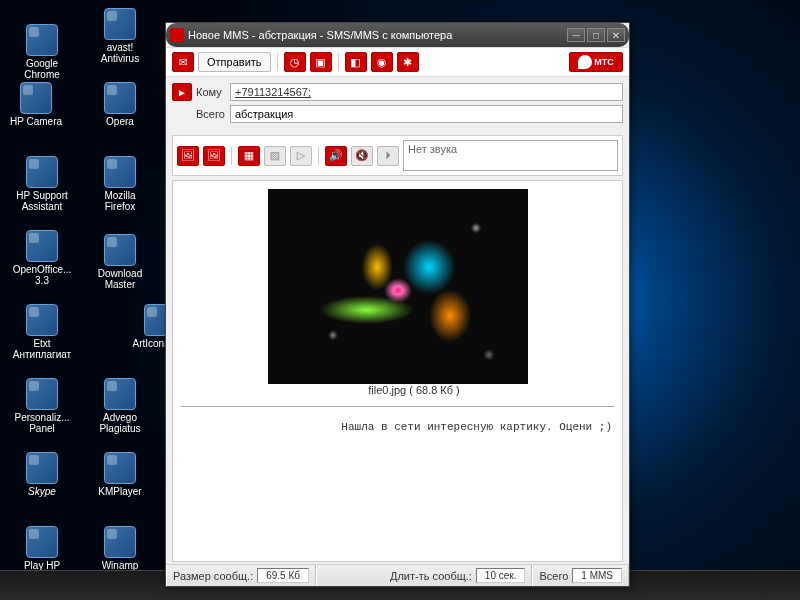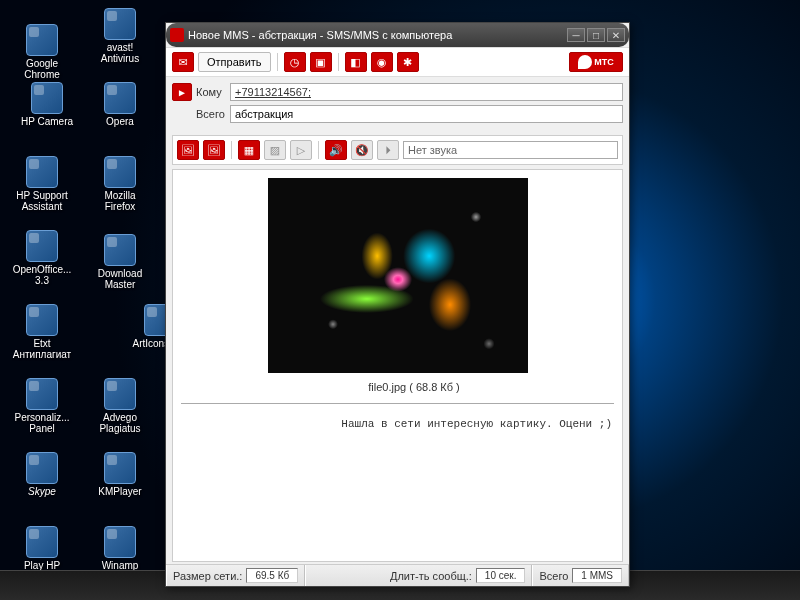--- a/index.html
+++ b/index.html
@@ -28,55 +28,55 @@
 .mts { margin-left:auto; width:54px; height:20px; background:#c00; border:1px solid #a00; border-radius:2px; display:flex; align-items:center; justify-content:center; }
 .mts span:first-child { width:14px; height:14px; background:#fff; border-radius:50% 50% 50% 0; margin-right:2px; }
 .mts span:last-child { color:#fff; font-weight:bold; font-size:9px; }
 .fields { padding:6px; background:#f0f0f0; }
 .frow { display:flex; align-items:center; margin-bottom:4px; }
 .frow .ico2 { width:20px; height:18px; background:#c00; border:1px solid #a00; border-radius:2px; margin-right:4px; display:flex; align-items:center; justify-content:center; color:#fff; font-size:10px; }
 .frow .lbl { width:34px; font-size:11px; color:#333; }
 .frow input { flex:1; height:18px; border:1px solid #aaa; padding:0 4px; font-size:11px; background:#fff; }
 .phone { text-decoration:underline; color:#333; }
 .media-toolbar { background:#fff; border:1px solid #ccc; margin:2px 6px; padding:4px; display:flex; align-items:center; gap:4px; }
-.audio-field { flex:1; height:18px; border:1px solid #aaa; background:#fff; padding:2px 4px; font-size:11px; color:#666; }
+.audio-field { flex:1; height:31px; border:1px solid #aaa; background:#fff; padding:2px 4px; font-size:11px; color:#666; }
 .content { flex:1; background:#fff; border:1px solid #ccc; margin:2px 6px; padding:8px; display:flex; flex-direction:column; align-items:center; overflow:auto; }
 .img-preview { width:260px; height:195px;
   background:radial-gradient(ellipse 30% 35% at 50% 52%, #ff1493 0%, #ff69b4 6%, transparent 18%),
              radial-gradient(ellipse 20% 40% at 42% 40%, #ffbf00 0%, transparent 30%),
              radial-gradient(ellipse 45% 18% at 38% 62%, #8aff3a 0%, transparent 40%),
              radial-gradient(ellipse 25% 35% at 62% 40%, #00d4ff 0%, transparent 40%),
              radial-gradient(ellipse 18% 30% at 70% 65%, #ff8c00 0%, transparent 45%),
              #0a0a0a;
   border:none; position:relative; overflow:hidden; }
 .img-preview::after { content:''; position:absolute; inset:0;
   background:radial-gradient(circle at 80% 20%, rgba(255,255,255,.6) 0%, transparent 2%),
              radial-gradient(circle at 25% 75%, rgba(255,255,255,.5) 0%, transparent 2%),
              radial-gradient(circle at 85% 85%, rgba(255,255,255,.4) 0%, transparent 2%); }
-.img-label { margin-top:8px; font-size:11px; color:#333;padding-left:33px; }
+.img-label { font-size:11px; color:#333;padding-left:33px; }
 .divider { width:100%; height:1px; background:#aaa; margin:10px 0; }
 .msg-text { width:100%; font-size:11px; color:#333; text-align:right; padding:4px 2px;font-family:Liberation Mono, monospace; }
 .status { height:22px; background:linear-gradient(#f0f0f0,#e0e0e0); border-top:1px solid #ccc; display:flex; align-items:stretch; font-size:10px; }
 .spane { border-right:1px solid #c0c0c0; border-left:1px solid #fff; padding:0 6px; display:flex; align-items:center; color:#333; }
 .sval { background:#fff; border:1px inset #ccc; padding:1px 8px; margin-left:4px; font-size:10px; min-width:44px; text-align:right; }
 </style>
 </head>
 <body>
 
 <div class="desk">
   <div id="desktop-icons">
       <div class="dicon" style="left: 12px; top: 24px;">
         <div class="ico"></div>
         <span>Google Chrome</span>
       </div>
       <div class="dicon" style="left: 90px; top: 8px;">
         <div class="ico"></div>
         <span>avast! Antivirus</span>
       </div>
-      <div class="dicon" style="left: 17px; top: 82px;">
+      <div class="dicon" style="left: 6px; top: 82px;">
         <div class="ico"></div>
         <span>HP Camera</span>
       </div>
       <div class="dicon" style="left: 90px; top: 82px;">
         <div class="ico"></div>
         <span>Opera</span>
       </div>
       <div class="dicon" style="left: 12px; top: 156px;">
         <div class="ico"></div>
         <span>HP Support Assistant</span>
@@ -188,21 +188,21 @@
 
   <div class="content">
     <div class="img-preview"></div>
     <div class="img-label">file0.jpg ( 68.8 Кб )</div>
     <div class="divider"></div>
     <div class="msg-text">Нашла в сети интересную картику.  Оцени ;)</div>
   </div>
 
   <div class="status">
     <div class="spane">
-        <span>Размер сети.:</span>
+        <span>Размер сообщ.:</span>
         <span class="sval">69.5 Кб</span>
       </div>
     <div class="spane" style="flex:1;justify-content:flex-end">
         <span>Длит-ть сообщ.:</span>
         <span class="sval">10 сек.</span>
       </div>
     <div class="spane">
         <span>Всего</span>
         <span class="sval">1 MMS</span>
       </div>

